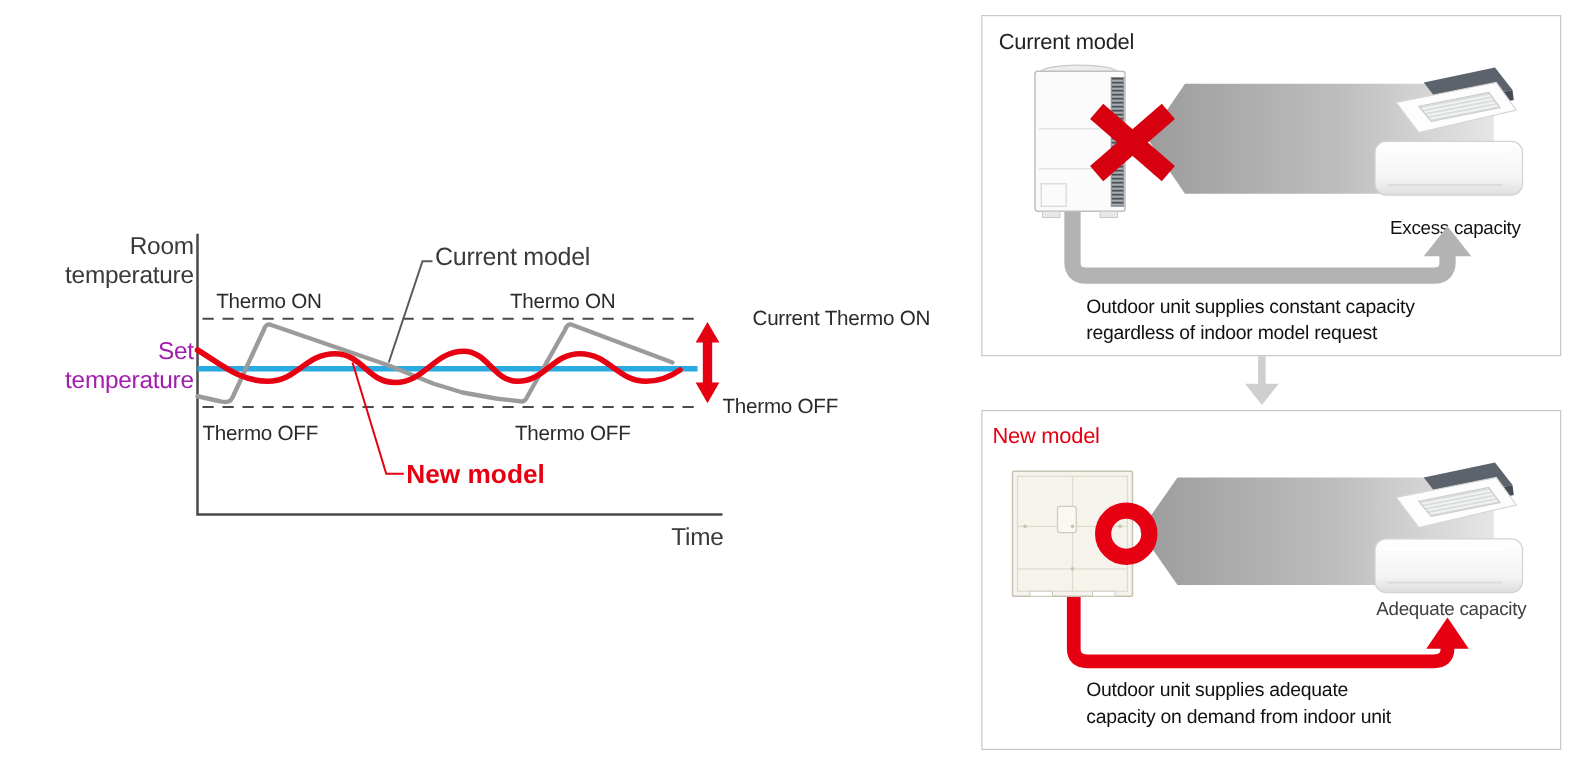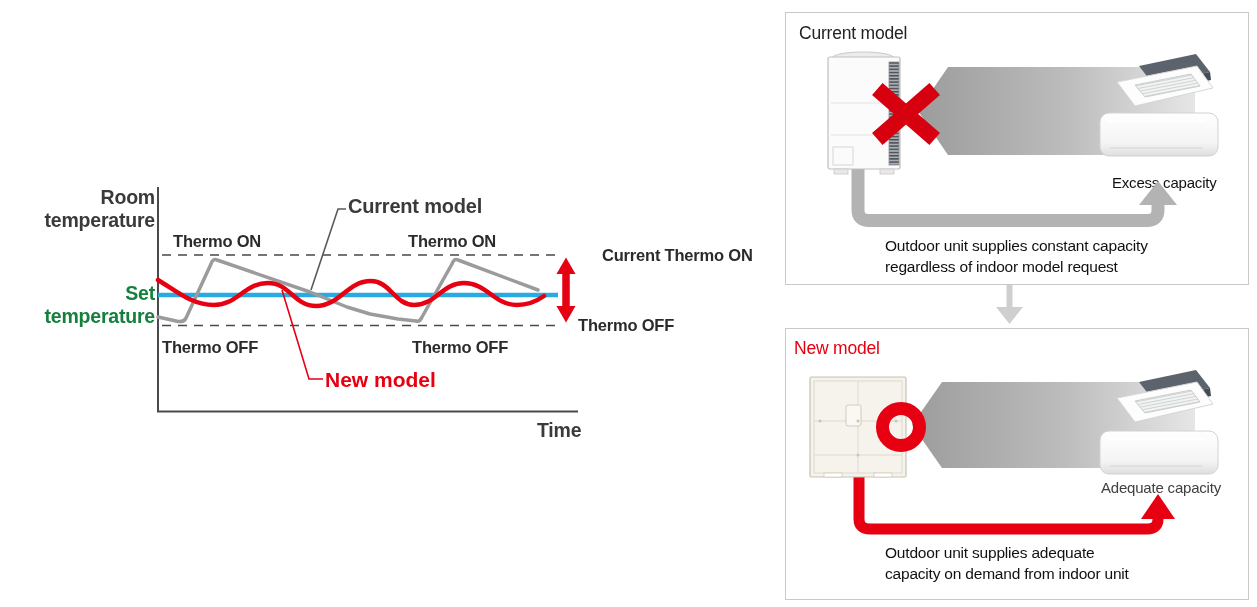--- a/index.html
+++ b/index.html
@@ -1,34 +1,34 @@
 <!DOCTYPE html>
 <html><head>
 <meta charset="utf-8">
 <style>
   html,body{margin:0;padding:0;background:#fff;}
   #stage{
     position:relative;width:1257px;height:607px;background:#fff;overflow:hidden;
     font-family:"Liberation Sans","DejaVu Sans",sans-serif;color:#2e2e2e;
   }
-  .t{position:absolute;white-space:nowrap;line-height:1.15;font-weight:700;}
+  .t{position:absolute;white-space:nowrap;line-height:1.15;font-weight:400;}
   .t2{line-height:1.16;}
   .small{font-size:16.5px;color:#2b2b2b;letter-spacing:-0.2px;}
   .big{font-size:19.5px;color:#3a3a3a;letter-spacing:-0.2px;}
   .right{text-align:right;width:120px;}
-  .cyan{color:#15803d;margin-top:12px;}
+  .cyan{color:#a21caf;}
   .red{color:#e60012;}
   .panel{
     position:absolute;width:462px;background:#fff;border:1.5px solid #c9c9c9;z-index:1;
   }
   .panel-title{position:absolute;font-size:17.5px;font-weight:500;color:#222;letter-spacing:-0.2px;white-space:nowrap;}
   .flow{position:absolute;width:150px;text-align:center;color:#fff;font-size:13px;white-space:nowrap;z-index:3;}
   .flow-sym{font-size:15px;line-height:1;}
   .result{position:absolute;font-size:15px;font-weight:500;color:#111;white-space:nowrap;z-index:3;letter-spacing:-0.2px;}
-  .caption{position:absolute;font-size:15.5px;font-weight:500;color:#111;white-space:nowrap;z-index:3;letter-spacing:-0.2px;margin-left:16px;}
+  .caption{position:absolute;font-size:15.5px;font-weight:500;color:#111;white-space:nowrap;z-index:3;letter-spacing:-0.2px;}
   svg#gfx{position:absolute;left:0;top:0;z-index:2;pointer-events:none;}
   .txt{z-index:3;}
 </style>
 </head>
 <body>
 
 <div id="stage">
 
   <div class="t t2 big right txt" style="left:35px;top:186px;">
     <div>Room</div>

